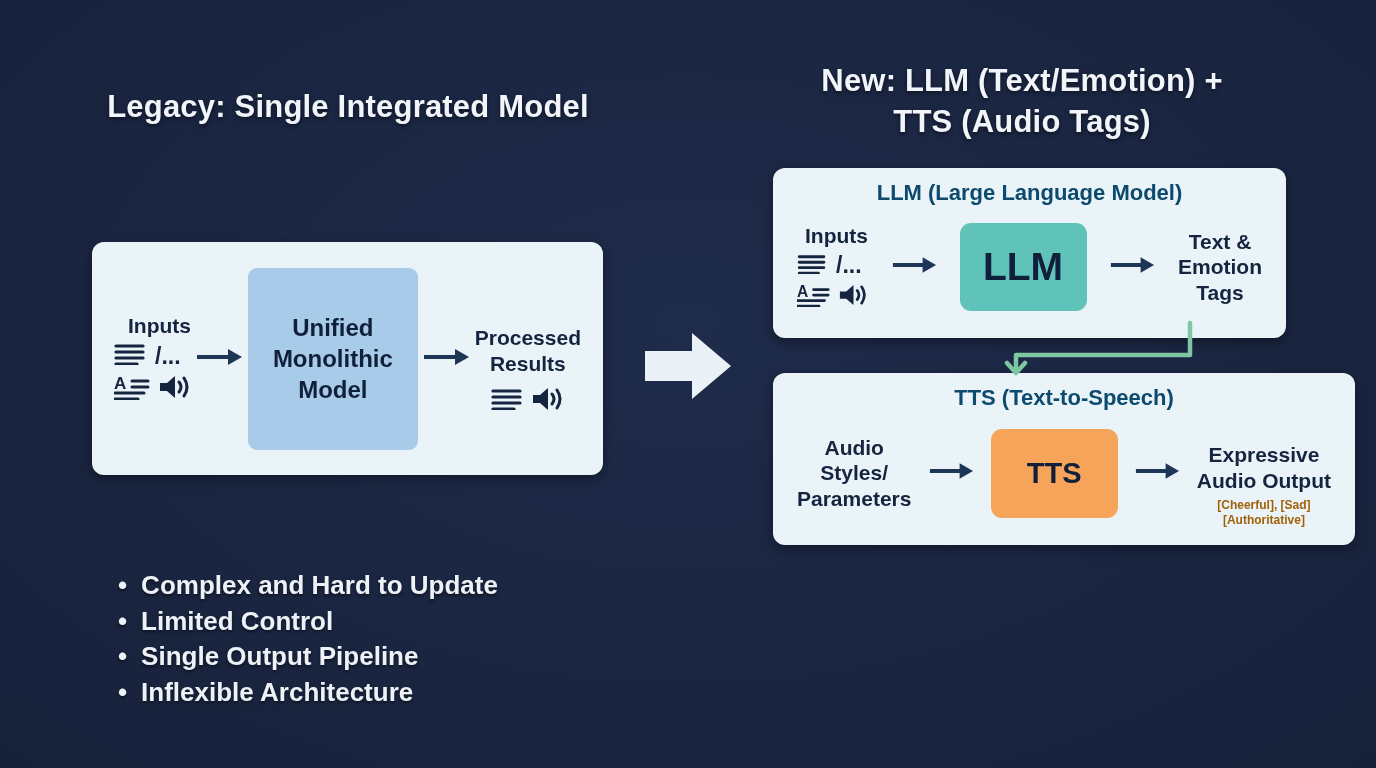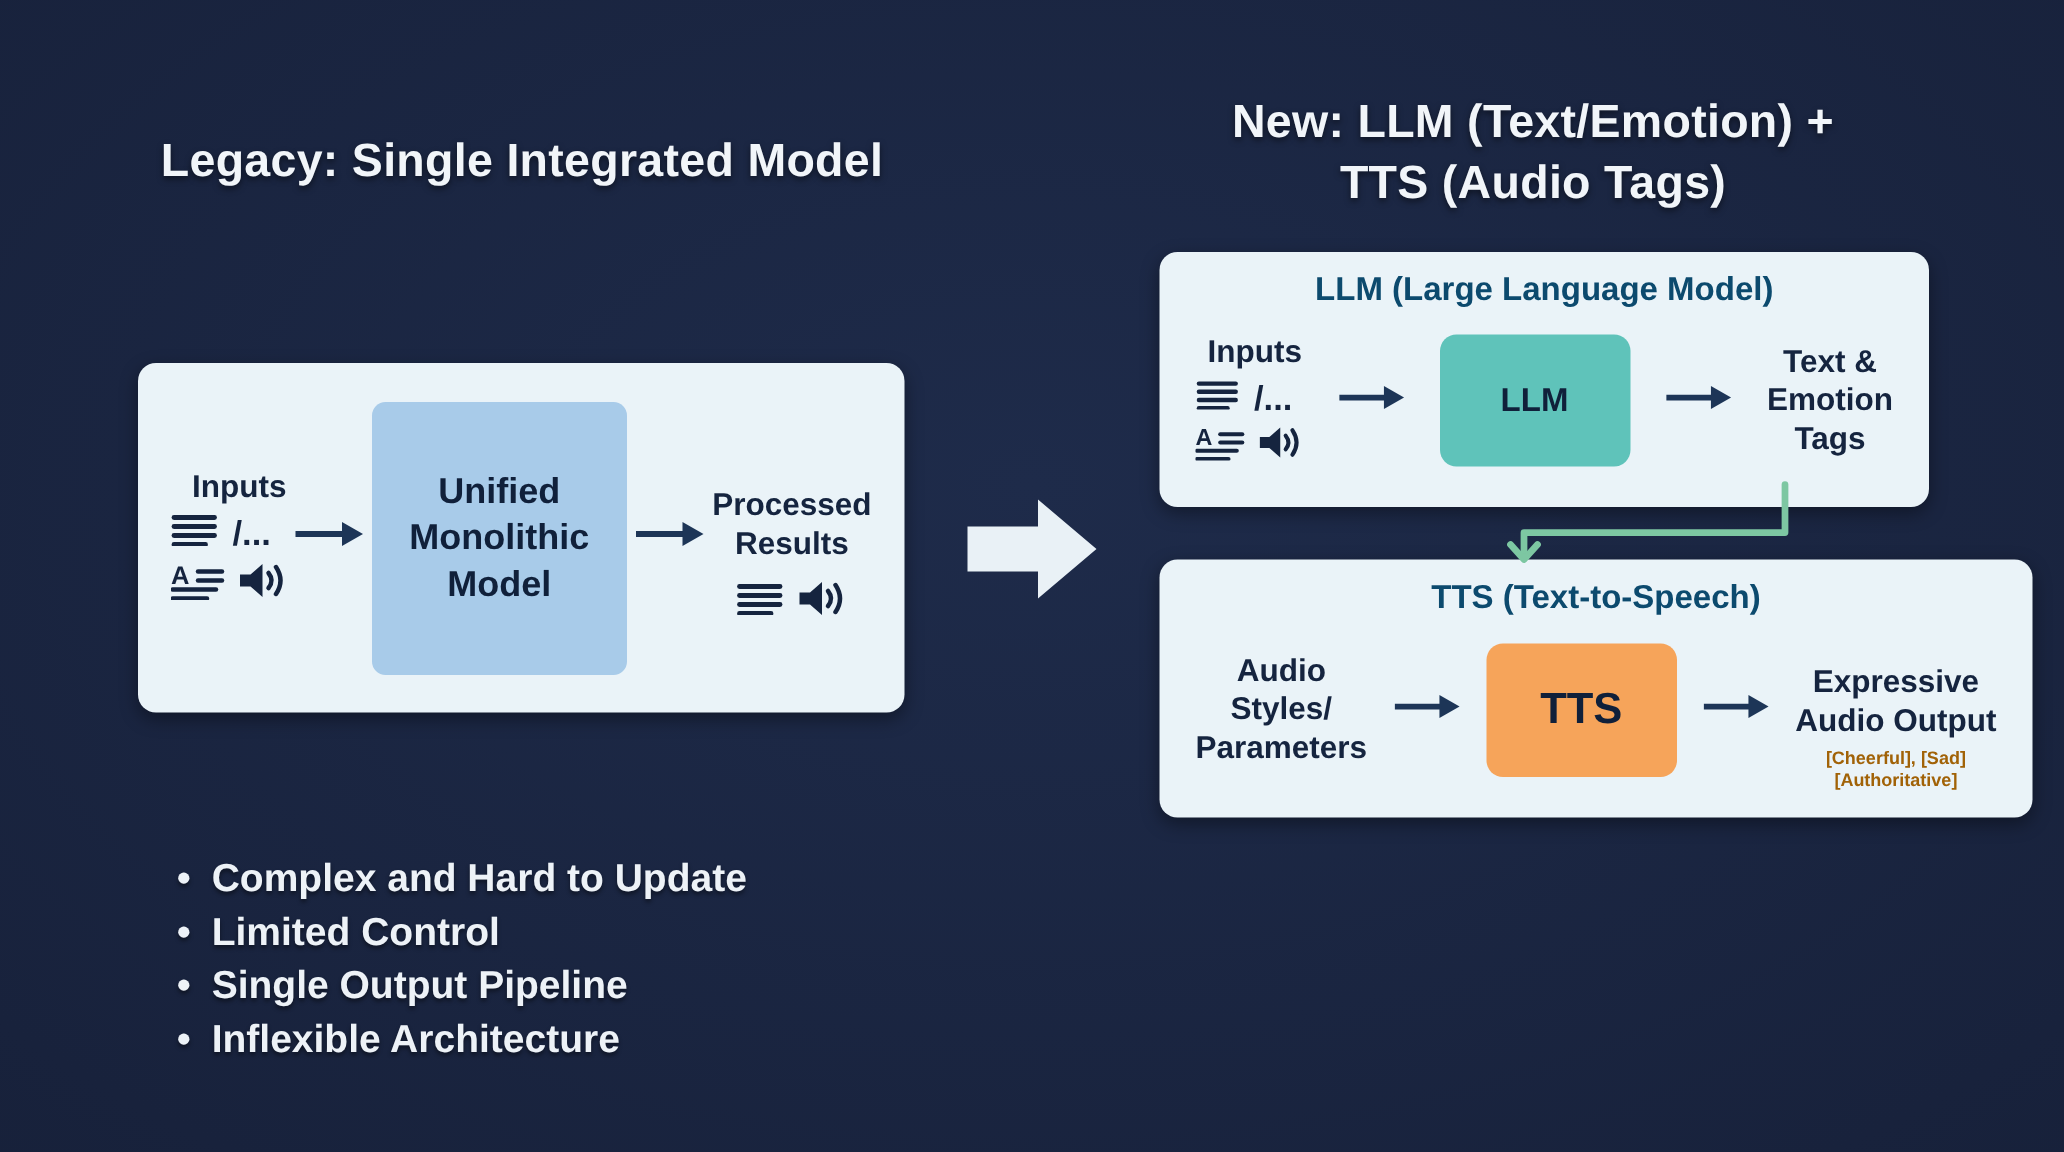--- a/index.html
+++ b/index.html
@@ -88,21 +88,21 @@
   }
   #box-unified {
     width: 170px; height: 182px;
     background: #a8cbe9;
     font-size: 24px; line-height: 1.3;
   }
   #box-llm {
     width: 127px; height: 88px;
     background: #5fc3ba;
     border-radius: 11px;
-    font-size: 22px;
+    font-size: 39px;
   }
   #box-tts {
     width: 127px; height: 89px;
     background: #f6a45a;
     border-radius: 11px;
     font-size: 29px;
   }
 
   .output-block { display: flex; flex-direction: column; align-items: center; gap: 4px; margin-top: 24px; }
   .tags-label {

